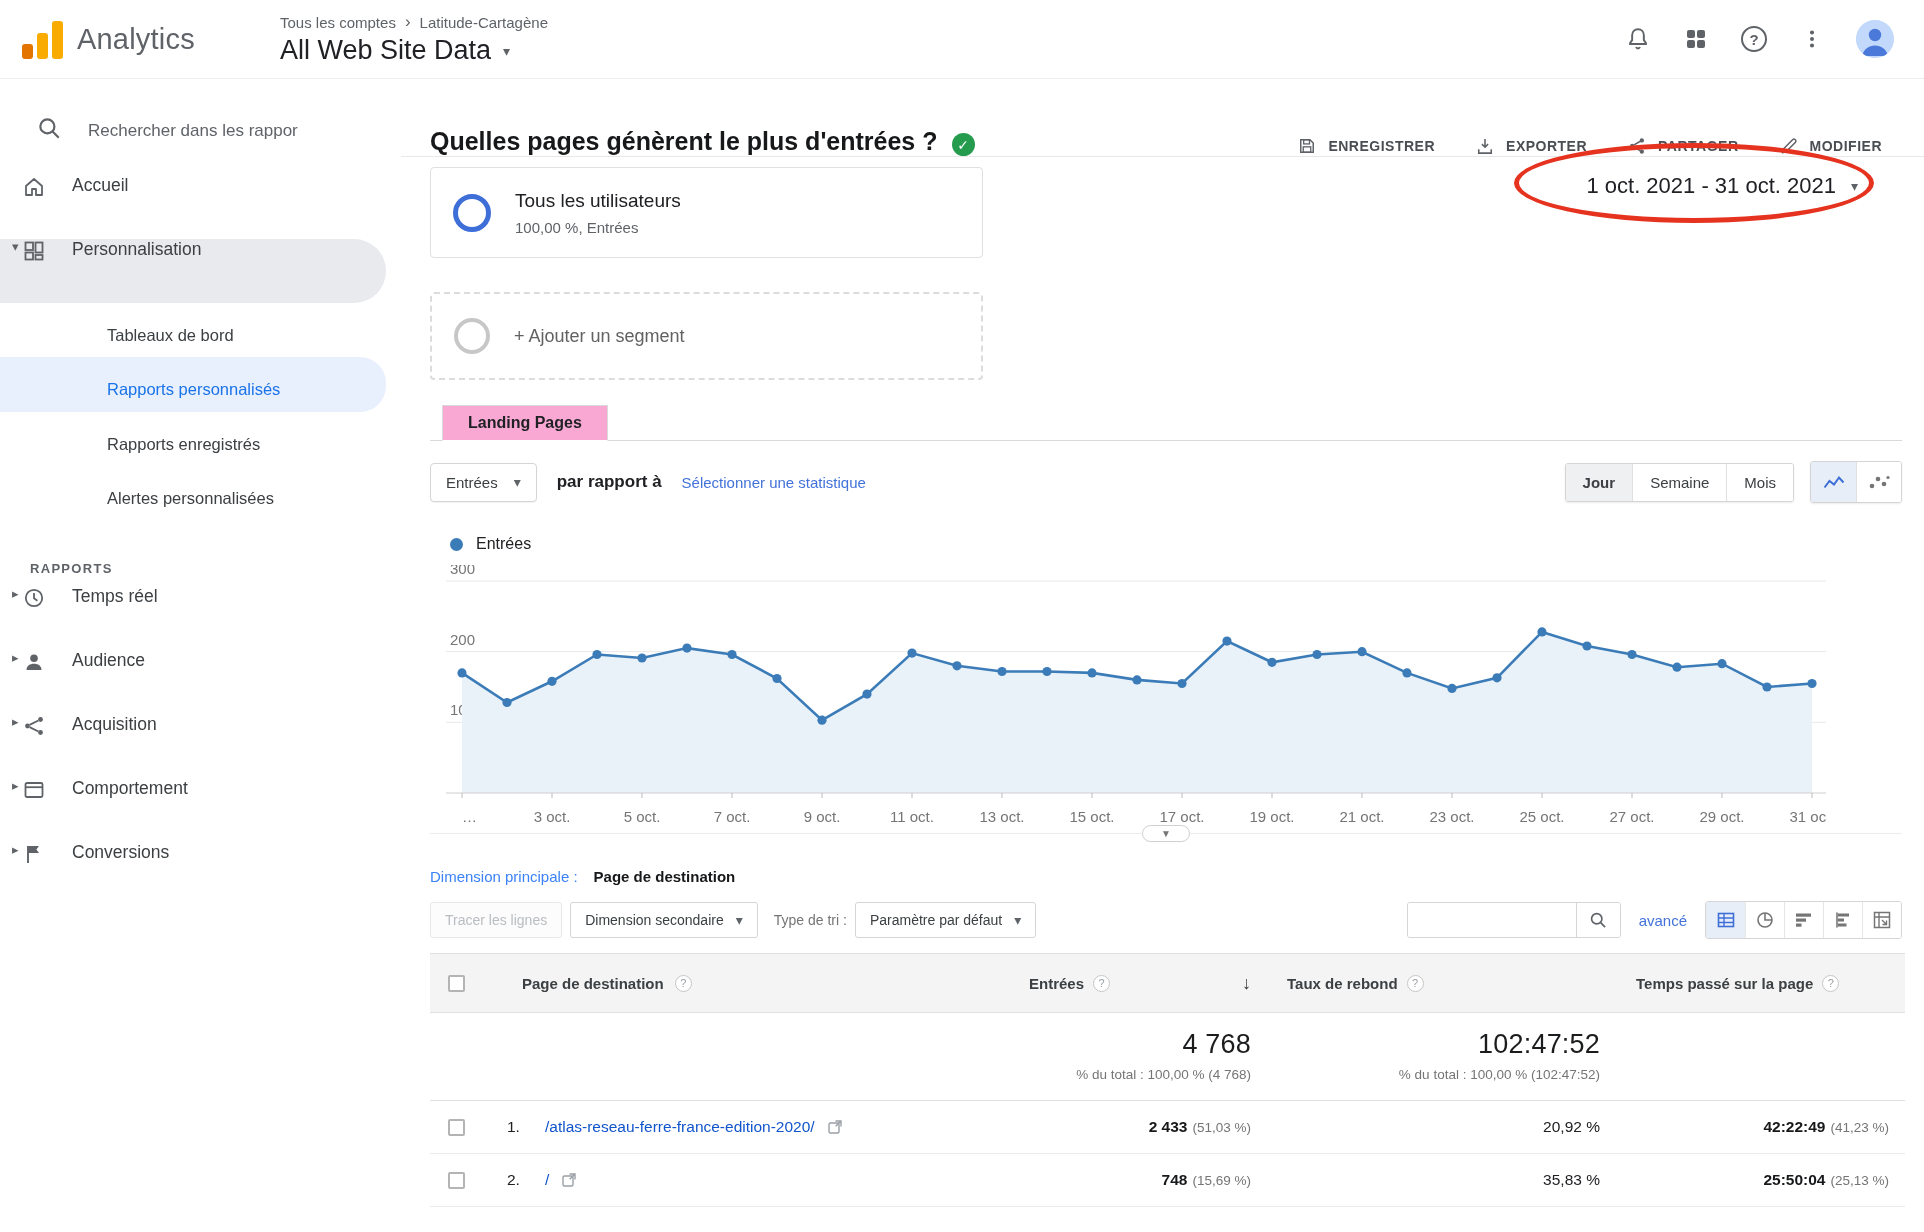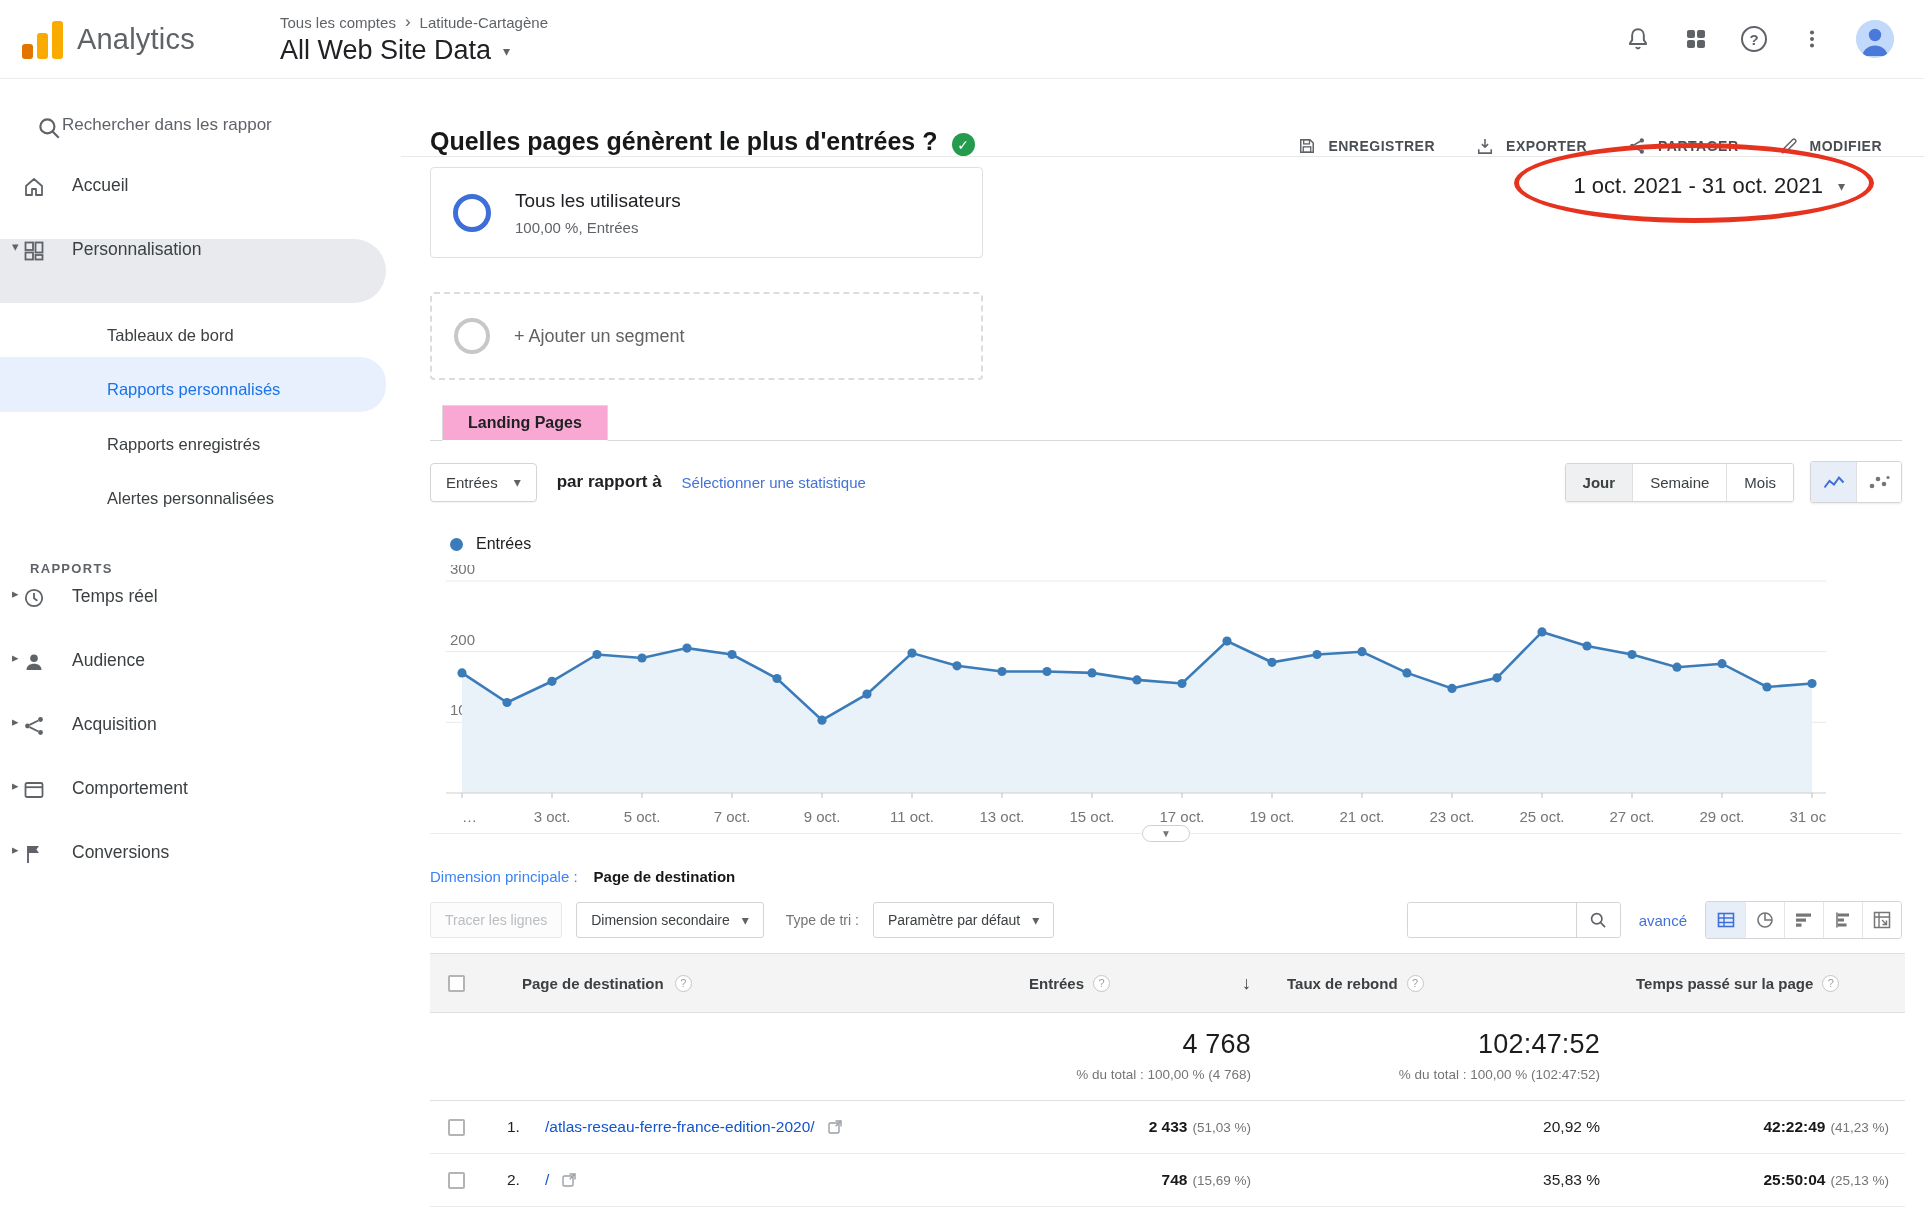--- a/index.html
+++ b/index.html
@@ -26,21 +26,21 @@
   .help-round { width:26px; height:26px; border:2.2px solid #5f6368; border-radius:50%;
     font-size:15px; font-weight:700; color:#5f6368; display:flex; align-items:center; justify-content:center; }
   .avatar { width:38px; height:38px; border-radius:50%; overflow:hidden; background:#c3d9fc; cursor:pointer; }
 
   
   .layout { display:flex; height:1153px; }
   .sidebar { width:401px; flex:0 0 401px; background:#fff; padding-top:26px; }
   .main { flex:1; position:relative; overflow:hidden; }
 
   
-  .search-row { display:flex; align-items:flex-start; padding:10px 18px 12px 36px; }
+  .search-row { display:flex; align-items:flex-end; gap:26px; padding:10px 18px 12px 36px; }
   .search-row input { border:none; outline:none; font-size:17px; color:#5f6368; width:280px;
     font-family:"Liberation Sans",sans-serif; }
   .search-row input::placeholder { color:#5f6368; opacity:1; }
   nav { margin-top:22px; }
   .nav-item { position:relative; height:64px; display:flex; align-items:flex-start; gap:26px;
     padding-left:22px; font-size:17.5px; color:#3c4043; cursor:pointer; }
   .nav-item .nicon { width:24px; height:24px; color:#5f6368; flex:0 0 24px; }
   .nav-item.sel { background:#e8eaed; border-radius:0 32px 32px 0; width:386px; }
   .tri { position:absolute; left:12px; font-size:13px; color:#5f6368; }
   .sub-item { width:386px; padding:22px 70px 11px 107px; font-size:16.5px; color:#3c4043;
@@ -63,21 +63,21 @@
   .content { position:relative; padding:0 22px 0 29px; }
   .seg-date-row { position:relative; padding-top:10px; }
   .seg-card { width:553px; height:91px; border:1px solid #e0e0e0; border-radius:4px; background:#fff;
     display:flex; align-items:center; gap:24px; padding:0 22px; cursor:pointer; }
   .seg-card.dashed { margin-top:34px; height:88px; border:2px dashed #dcdcdc; }
   .ring-blue { width:38px; height:38px; border-radius:50%; border:5.5px solid #3e6fd8; flex:0 0 38px; }
   .ring-gray { width:36px; height:36px; border-radius:50%; border:4px solid #c7c7c7; flex:0 0 36px; }
   .seg-title { font-size:19px; color:#202124; }
   .seg-sub { font-size:15px; color:#5f6368; margin-top:7px; }
   .add-seg-label { font-size:18px; color:#616161; }
-  .date-picker { position:absolute; right:57px; top:16px; display:flex; align-items:center; gap:15px;
+  .date-picker { position:absolute; right:44px; top:16px; display:flex; align-items:center; gap:15px;
     font-size:22px; color:#202124; cursor:pointer; }
   .annotation-ellipse { position:absolute; right:28px; top:-14px; width:360px; height:80px;
     border:5px solid #e6331f; border-radius:50%; pointer-events:none; z-index:5; }
 
   
   .tabs { margin-top:25px; border-bottom:1px solid #d9d9d9; }
   .tab { display:inline-block; background:#f9a8d4; border:1px solid #d9d9d9; border-bottom:1px solid #fff;
     margin-bottom:-1px; margin-left:12px; padding:8px 25px; font-size:16px; font-weight:700; color:#202124; cursor:pointer; }
 
   
@@ -105,21 +105,21 @@
   .ytick { font-size:15px; fill:#757575; }
   .xtick { font-size:15px; fill:#757575; }
   .chart-divider { border-top:1px solid #ececec; margin-top:2px; position:relative; }
   .collapse-pill { width:48px; height:17px; margin:-9px auto 0; border:1px solid #cfcfcf; border-radius:9px;
     display:flex; align-items:center; justify-content:center; color:#757575; font-size:10px; background:#fff; cursor:pointer; }
 
   
   .dim-row { display:flex; align-items:center; gap:16px; margin-top:26px; font-size:15px; }
   .dim-label { color:#3b82f6; }
   .dim-value { font-weight:700; color:#17181a; cursor:pointer; }
-  .toolbar { display:flex; align-items:center; margin-top:16px; gap:14px; }
+  .toolbar { display:flex; align-items:center; margin-top:16px; gap:8px; }
   .tl-btn { border:1px solid #d5d5d5; border-radius:3px; padding:9px 14px; font-size:14px; color:#3c4043;
     background:#fff; display:flex; align-items:center; gap:12px; cursor:pointer; }
   .tl-btn.disabled { color:#b9bdc1; border-color:#e9e9e9; background:#fcfcfc; }
   .sort-label { font-size:14px; color:#757575; margin-left:8px; }
   .tb-right { margin-left:auto; display:flex; align-items:center; gap:18px; }
   .search-box { display:flex; border:1px solid #d5d5d5; border-radius:3px; overflow:hidden; background:#fff; }
   .search-box input { width:168px; height:34px; border:none; outline:none; padding:0 10px; font-size:14px;
     font-family:"Liberation Sans",sans-serif; }
   .search-btn { width:44px; height:34px; border-left:1px solid #d5d5d5; display:flex; align-items:center;
     justify-content:center; background:#fff; color:#5f6368; cursor:pointer; }

